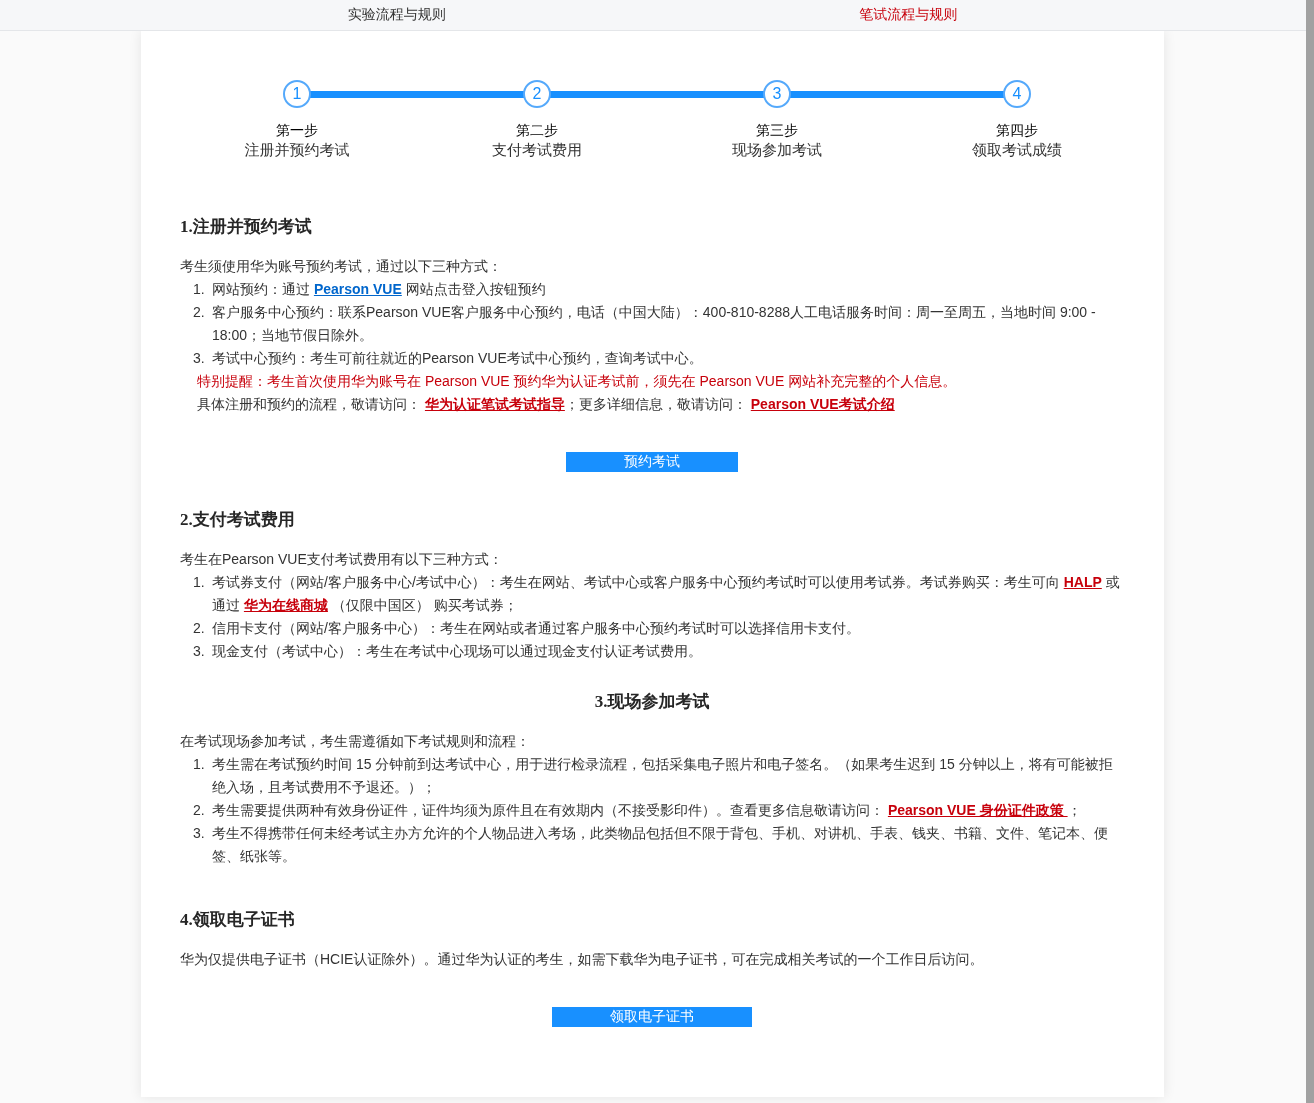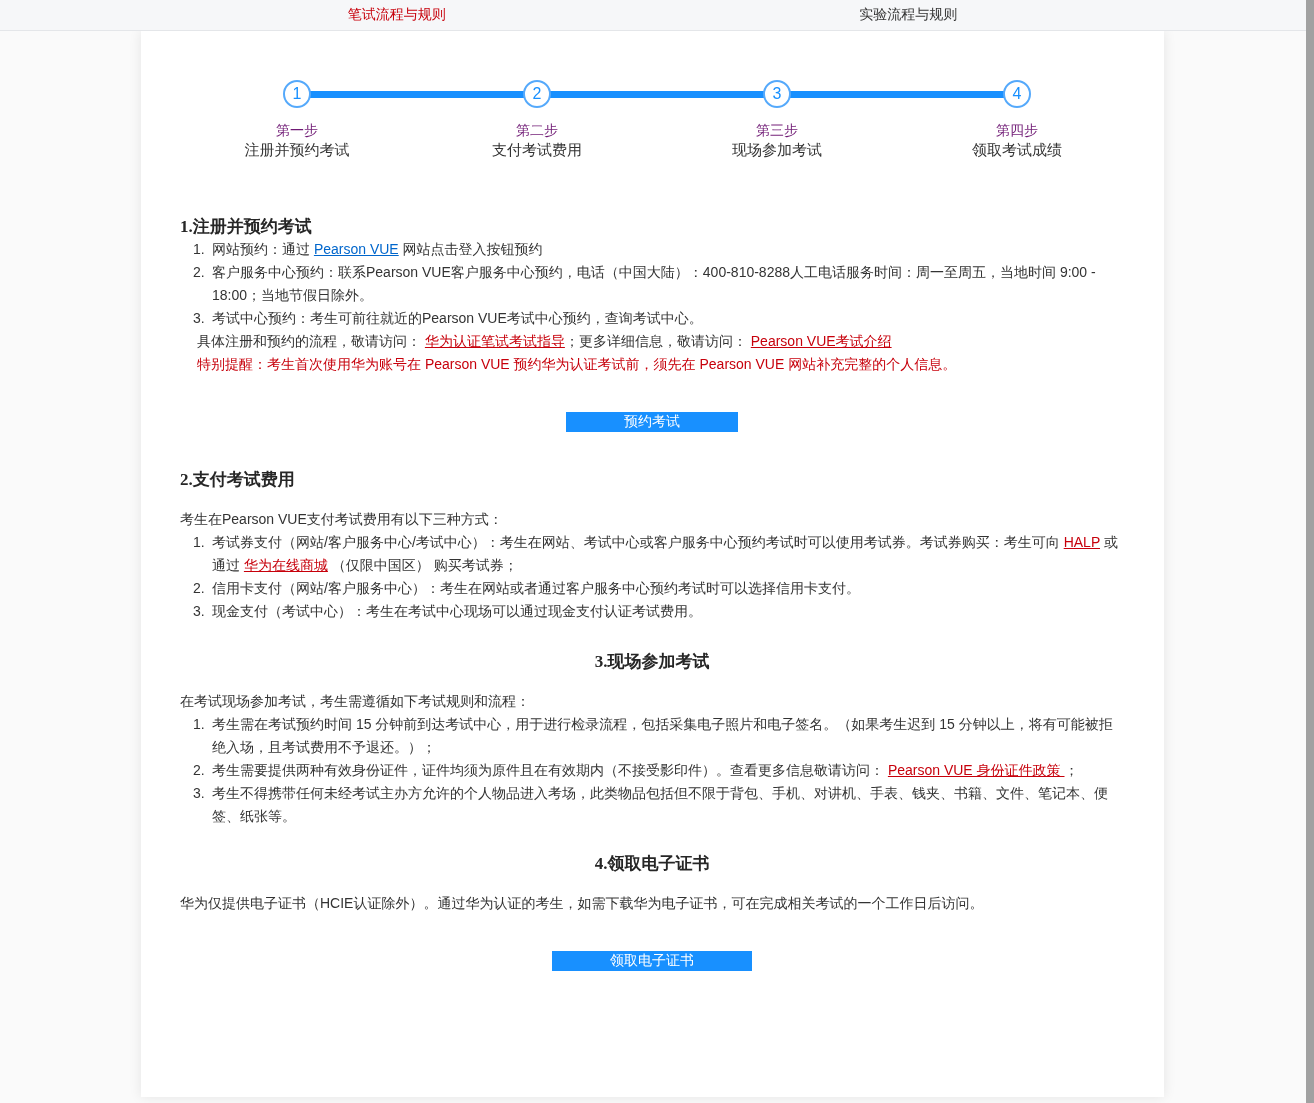--- a/index.html
+++ b/index.html
@@ -42,54 +42,54 @@
     position:absolute;left:120px;top:11px;width:720px;height:7px;
     background:var(--accent-blue);border-radius:4px;z-index:0;
   }
   .steps{display:flex;position:relative;z-index:1;}
   .step-col{width:240px;text-align:center;}
   .step-circle{
     width:28px;height:28px;border-radius:50%;background:#fff;
     border:2px solid #55a9fb;color:var(--accent-blue);
     font-size:16px;line-height:24px;margin:0 auto;
   }
-  .step-label{margin-top:14px;color:#701a75;font-size:14px;line-height:16px;}
+  .step-label{margin-top:14px;color:#000000;font-size:14px;line-height:16px;}
   .step-name{margin-top:3px;color:#333;font-size:15px;line-height:18px;}
   
   .sections{padding:0 40px 0 39px;}
   .sec-heading{
     margin:27px 0 0;font-size:17px;font-weight:bold;color:#262626;line-height:23px;font-family:Liberation Serif, serif;
   }
   .sec-0 .sec-heading{margin-top:56px;}
   .sec-1 .sec-heading{margin-top:36px;}
   .sec-2 .sec-heading{margin-top:27px;text-align:center;}
-  .sec-3 .sec-heading{margin-top:24px;text-align:center;}
+  .sec-3 .sec-heading{margin-top:40px;}
   .sec-intro{margin:17px 0 0;font-size:14px;line-height:23px;color:#333;}
   .num-list{margin:0;}
   .li{position:relative;padding-left:32px;font-size:14px;line-height:23px;color:#333;}
   .li-marker{position:absolute;left:13px;}
   .note-line{margin-left:17px;font-size:14px;line-height:23px;}
   .red-text{color:var(--brand-red);}
-  a.lnk{text-decoration:underline;cursor:pointer;}
+  a.lnk{text-decoration:underline;cursor:pointer;font-weight:bold;}
   a.lnk.blue{color:var(--link-blue);}
   a.lnk.red{color:var(--brand-red);}
   .btn-row{margin-top:36px;text-align:center;}
   .primary-btn{
     background:var(--accent-blue);color:#fff;border:none;height:20px;
     padding:0 58px;font-size:14px;cursor:pointer;
     font-family:"Liberation Sans","DejaVu Sans",sans-serif;
   }
 </style>
 </head>
 <body>
 
 <div class="tabbar">
   <div class="tabbar-inner">
+    <div class="tab">实验流程与规则</div>
     <div class="tab active">笔试流程与规则</div>
-    <div class="tab">实验流程与规则</div>
   </div>
 </div>
 
 <div class="scrollbar"></div>
 
 <div class="card">
 
   <div class="stepper">
     <div class="step-line"></div>
     <div class="steps">
@@ -112,27 +112,28 @@
         <div class="step-circle">4</div>
         <div class="step-label">第四步</div>
         <div class="step-name">领取考试成绩</div>
       </div>
     </div>
   </div>
 
   <div class="sections">
       <div class="sec sec-0">
         <h2 class="sec-heading">1.注册并预约考试</h2>
+        <p class="sec-intro">考生须使用华为账号预约考试，通过以下三种方式：</p>
         <div class="num-list">
           <div class="li"><span class="li-marker">1.</span><span class="txt">网站预约：通过 </span><a class="lnk blue" href="#">Pearson VUE</a><span class="txt"> 网站点击登入按钮预约</span></div>
           <div class="li"><span class="li-marker">2.</span><span class="txt">客户服务中心预约：联系Pearson VUE客户服务中心预约，电话（中国大陆）：400-810-8288人工电话服务时间：周一至周五，当地时间 9:00 - 18:00；当地节假日除外。</span></div>
           <div class="li"><span class="li-marker">3.</span><span class="txt">考试中心预约：考生可前往就近的Pearson VUE考试中心预约，查询考试中心。</span></div>
         </div>
+        <div class="note-line"><span class="red-text">特别提醒：考生首次使用华为账号在 Pearson VUE 预约华为认证考试前，须先在 Pearson VUE 网站补充完整的个人信息。</span></div>
         <div class="note-line"><span class="txt">具体注册和预约的流程，敬请访问： </span><a class="lnk red" href="#">华为认证笔试考试指导</a><span class="txt">；更多详细信息，敬请访问： </span><a class="lnk red" href="#">Pearson VUE考试介绍</a></div>
-        <div class="note-line"><span class="red-text">特别提醒：考生首次使用华为账号在 Pearson VUE 预约华为认证考试前，须先在 Pearson VUE 网站补充完整的个人信息。</span></div>
         <div class="btn-row"><button class="primary-btn">预约考试</button></div>
       </div>
       <div class="sec sec-1">
         <h2 class="sec-heading">2.支付考试费用</h2>
         <p class="sec-intro">考生在Pearson VUE支付考试费用有以下三种方式：</p>
         <div class="num-list">
           <div class="li"><span class="li-marker">1.</span><span class="txt">考试券支付（网站/客户服务中心/考试中心）：考生在网站、考试中心或客户服务中心预约考试时可以使用考试券。考试券购买：考生可向 </span><a class="lnk red" href="#">HALP</a><span class="txt"> 或通过 </span><a class="lnk red" href="#">华为在线商城</a><span class="txt"> （仅限中国区） 购买考试券；</span></div>
           <div class="li"><span class="li-marker">2.</span><span class="txt">信用卡支付（网站/客户服务中心）：考生在网站或者通过客户服务中心预约考试时可以选择信用卡支付。</span></div>
           <div class="li"><span class="li-marker">3.</span><span class="txt">现金支付（考试中心）：考生在考试中心现场可以通过现金支付认证考试费用。</span></div>
         </div>

